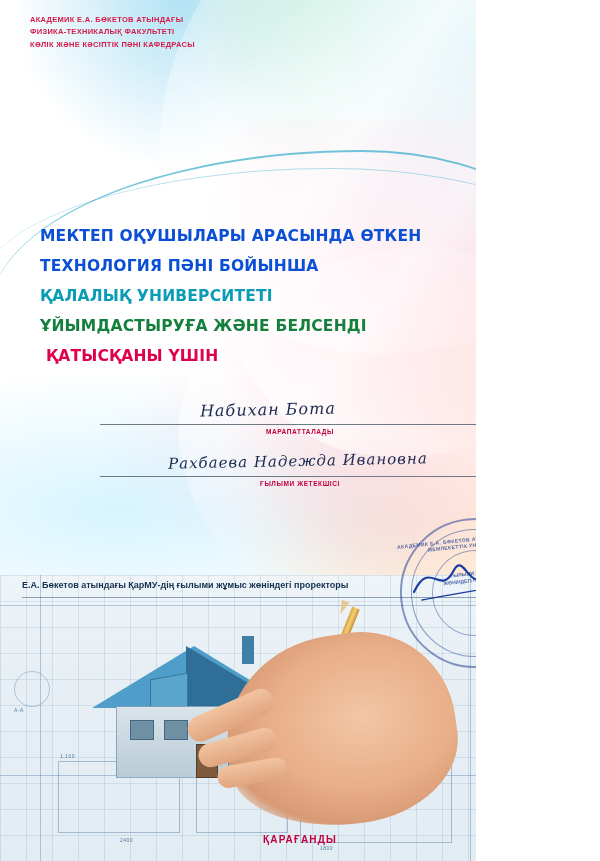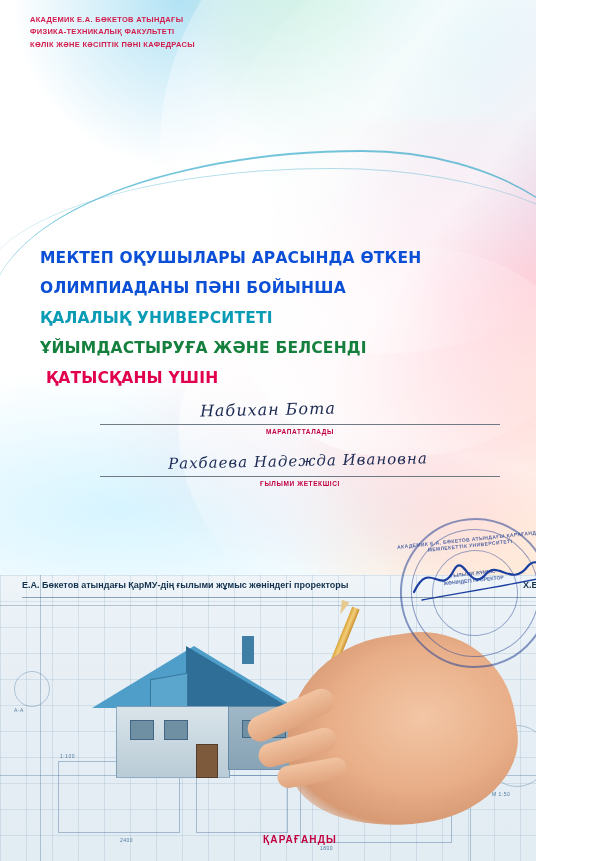--- a/index.html
+++ b/index.html
@@ -1,20 +1,20 @@
 <!DOCTYPE html>
 <html><head>
 <meta charset="utf-8">
 <style>
   html,body{margin:0;padding:0;background:#ffffff;}
   body{font-family:"Liberation Sans", sans-serif;}
 
   #cert{
     position:relative;
-    width:536px;height:861px;
+    width:476px;height:861px;
     overflow:hidden;
     background:#ffffff;
   }
 
   
   .bg-layer{position:absolute;inset:0;pointer-events:none;}
 
   .wash-top{
     position:absolute;left:0;top:0;width:600px;height:430px;
     background:
@@ -171,21 +171,21 @@
   .g5{color:#e8a400;}
   .g6{color:#e0004d;}
   .g7{color:#e0004d;}
 
   
   .award{
     position:absolute;left:40px;top:222px;width:470px;
     font-weight:bold;font-size:15.5px;line-height:1.93;letter-spacing:.2px;
     font-family:"DejaVu Sans", sans-serif;
   }
-  .ln1{color:#0b4fd6;margin-top:22px;}
+  .ln1{color:#0b4fd6;}
   .ln2{color:#0b4fd6;}
   .ln3{color:#0a9bb5;}
   .ln4{color:#15803d;}
   .ln5{color:#e0004d;margin-left:6px;}
 
   
   .sigline{position:absolute;border-bottom:1px solid #6f7a84;}
   .hand-name{
     position:absolute;
     font-family:"DejaVu Serif", serif;
@@ -311,21 +311,21 @@
 
   <div class="header">
     <div>АКАДЕМИК Е.А. БӨКЕТОВ АТЫНДАҒЫ</div>
     <div>ФИЗИКА-ТЕХНИКАЛЫҚ ФАКУЛЬТЕТІ</div>
     <div>КӨЛІК ЖӘНЕ КӘСІПТІК ПӘНІ КАФЕДРАСЫ</div>
   </div>
 
 
   <div class="award">
     <div class="ln1">МЕКТЕП ОҚУШЫЛАРЫ АРАСЫНДА ӨТКЕН</div>
-    <div class="ln2">ОЛИМПИАДАНЫ ПӘНІ БОЙЫНША</div>
+    <div class="ln2">ТЕХНОЛОГИЯ ПӘНІ БОЙЫНША</div>
     <div class="ln3">ҚАЛАЛЫҚ УНИВЕРСИТЕТІ</div>
     <div class="ln4">ҰЙЫМДАСТЫРУҒА ЖӘНЕ БЕЛСЕНДІ</div>
     <div class="ln5">ҚАТЫСҚАНЫ ҮШІН</div>
   </div>
 
   <div class="hand-name" style="left:200px;top:400px;">Набихан Бота</div>
   <div class="sigline" style="left:100px;top:424px;width:400px;"></div>
   <div class="caption" style="left:100px;top:428px;width:400px;">МАРАПАТТАЛАДЫ</div>
 
   <div class="hand-name" style="left:168px;top:452px;font-size:15px;">Рахбаева Надежда Ивановна</div>

